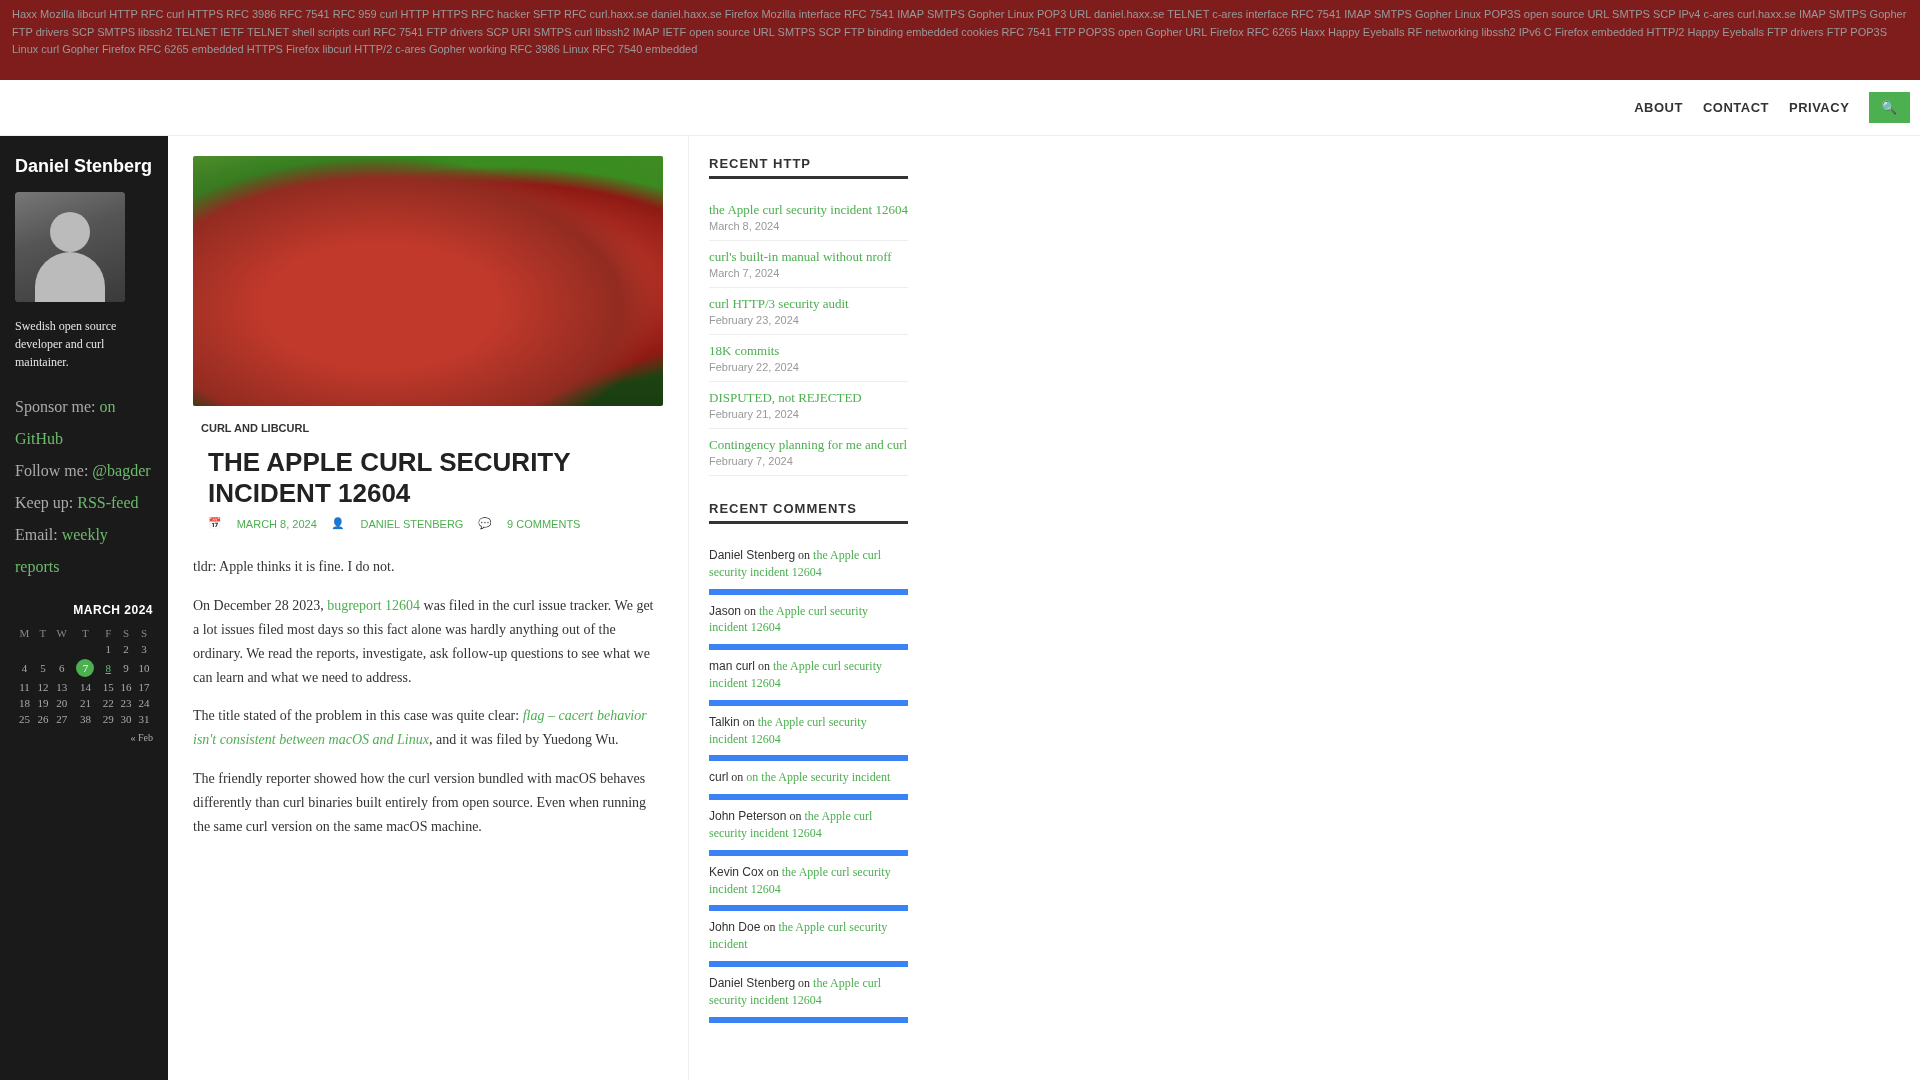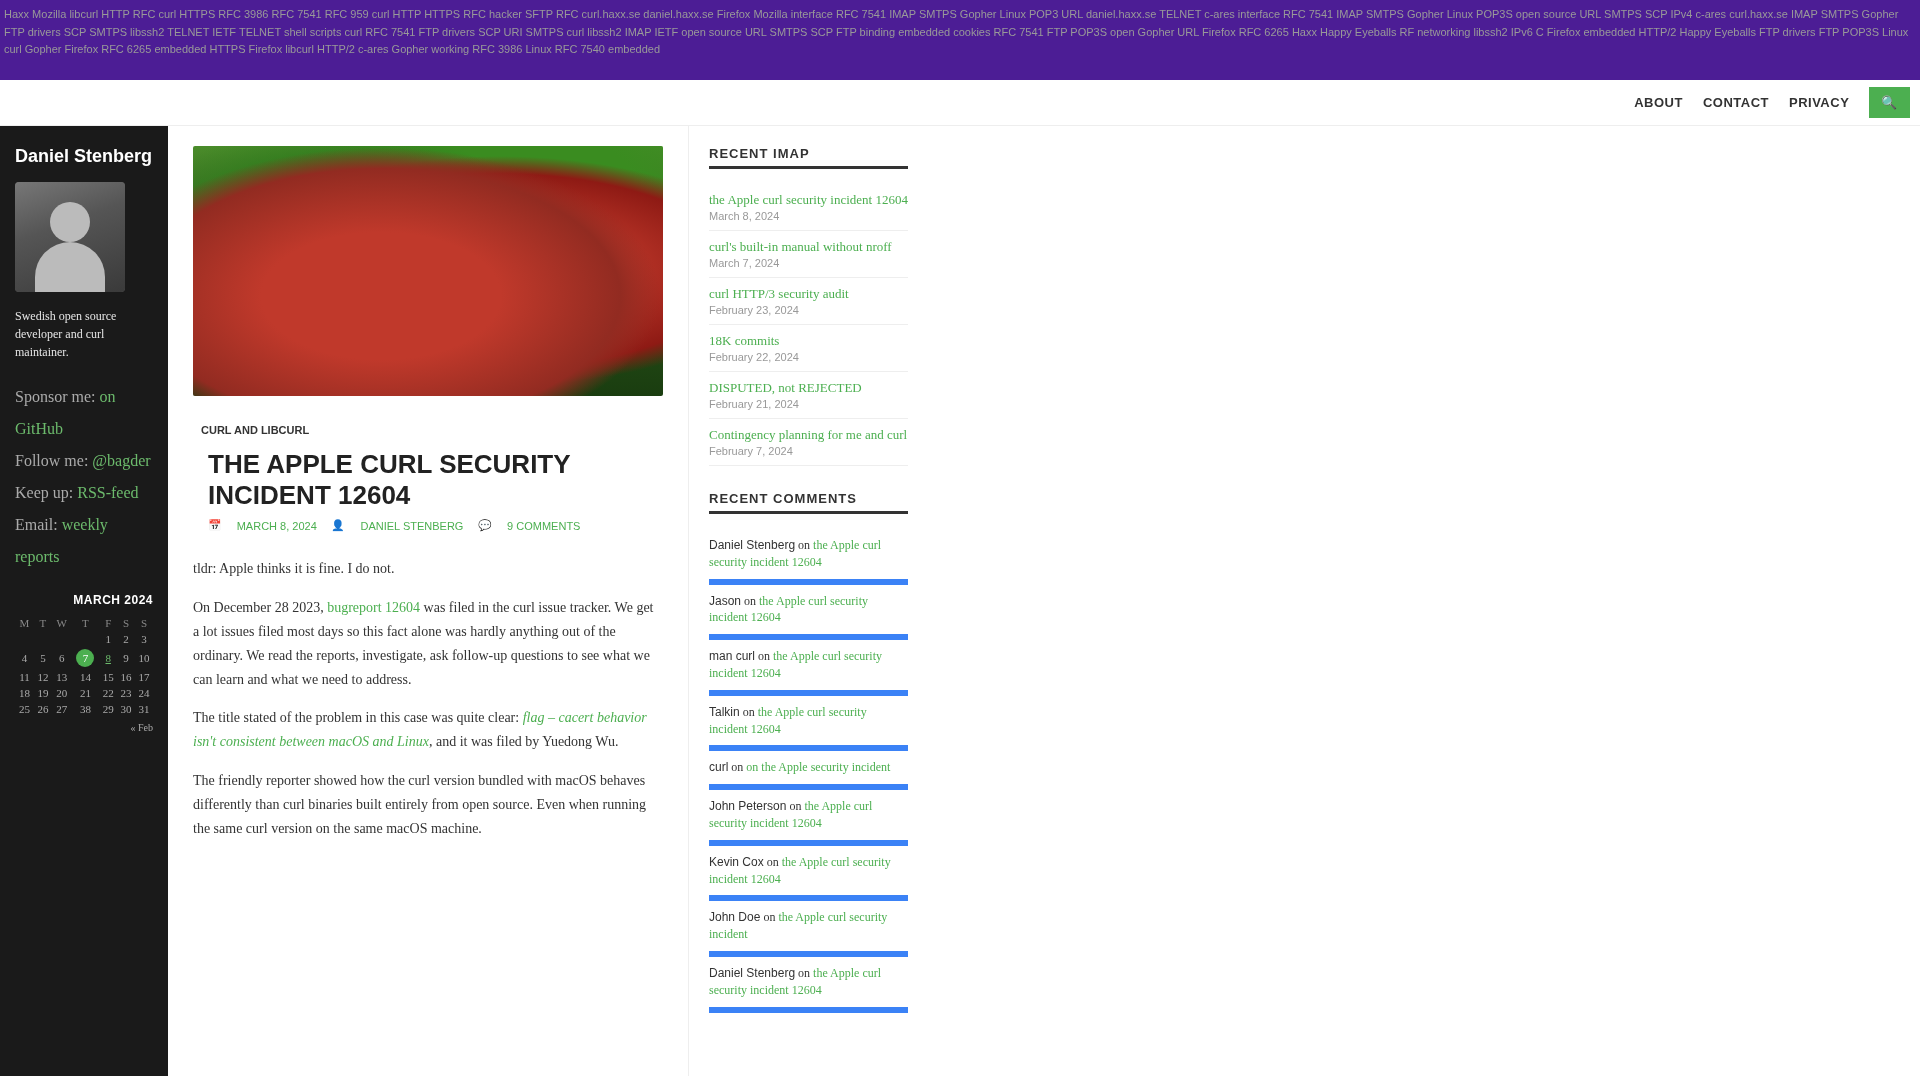--- a/index.html
+++ b/index.html
@@ -1,37 +1,37 @@
 <!DOCTYPE html>
 <html><head>
   <meta charset="utf-8">
   <style>
     * { margin: 0; padding: 0; box-sizing: border-box; }
     body { font-family: Georgia, serif; font-size: 14px; color: #333; background: #fff; }
 
     
     .tag-cloud {
-      background: #4c1d95;
+      background: #7f1d1d;
       color: #999;
       font-size: 11px;
-      padding: 6px 4px;
+      padding: 6px 12px;
       line-height: 1.6;
       height: 80px;
       overflow: hidden;
       font-family: Arial, sans-serif;
     }
 
     
     .top-nav {
       background: #fff;
       border-bottom: 1px solid #eee;
       display: flex;
       align-items: center;
       justify-content: flex-end;
-      height: 46px;
+      height: 56px;
       padding: 0 10px;
       position: relative;
     }
     .top-nav a {
       text-decoration: none;
       color: #333;
       font-family: Arial, sans-serif;
       font-size: 13px;
       font-weight: bold;
       margin-left: 20px;
@@ -397,21 +397,21 @@
       </div>
     </div>
   </aside>
 
   <main class="main-content">
 
     <div class="post-image">
       <div class="post-image-inner"></div>
     </div>
 
-    <div style="margin-top: 26px;">
+    <div style="margin-top: 14px;">
       <span class="post-category">CURL AND LIBCURL</span>
     </div>
 
     <div class="post-title-area">
       <h1 class="post-title">THE APPLE CURL SECURITY INCIDENT 12604</h1>
       <div class="post-meta">
         <span>📅</span>
         <a href="#">MARCH 8, 2024</a>
         <span>👤</span>
         <a href="#">DANIEL STENBERG</a>
@@ -431,21 +431,21 @@
         <span>The title stated of the problem in this case was quite clear:</span>
         <a href="#"> <em>flag – cacert behavior isn't consistent between macOS and Linux</em></a><span>, and it was filed by Yuedong Wu.</span>
       </p>
       <p>The friendly reporter showed how the curl version bundled with macOS behaves differently than curl binaries built entirely from open source. Even when running the same curl version on the same macOS machine.</p>
     </div>
   </main>
 
   <aside class="right-sidebar">
 
     <div>
-      <div class="widget-title">RECENT IMAP</div>
+      <div class="widget-title">RECENT HTTP</div>
       <ul class="recent-posts-list">
         <li>
           <a href="#">the Apple curl security incident 12604</a>
           <div class="post-date">March 8, 2024</div>
         </li>
         <li>
           <a href="#">curl's built-in manual without nroff</a>
           <div class="post-date">March 7, 2024</div>
         </li>
         <li>

